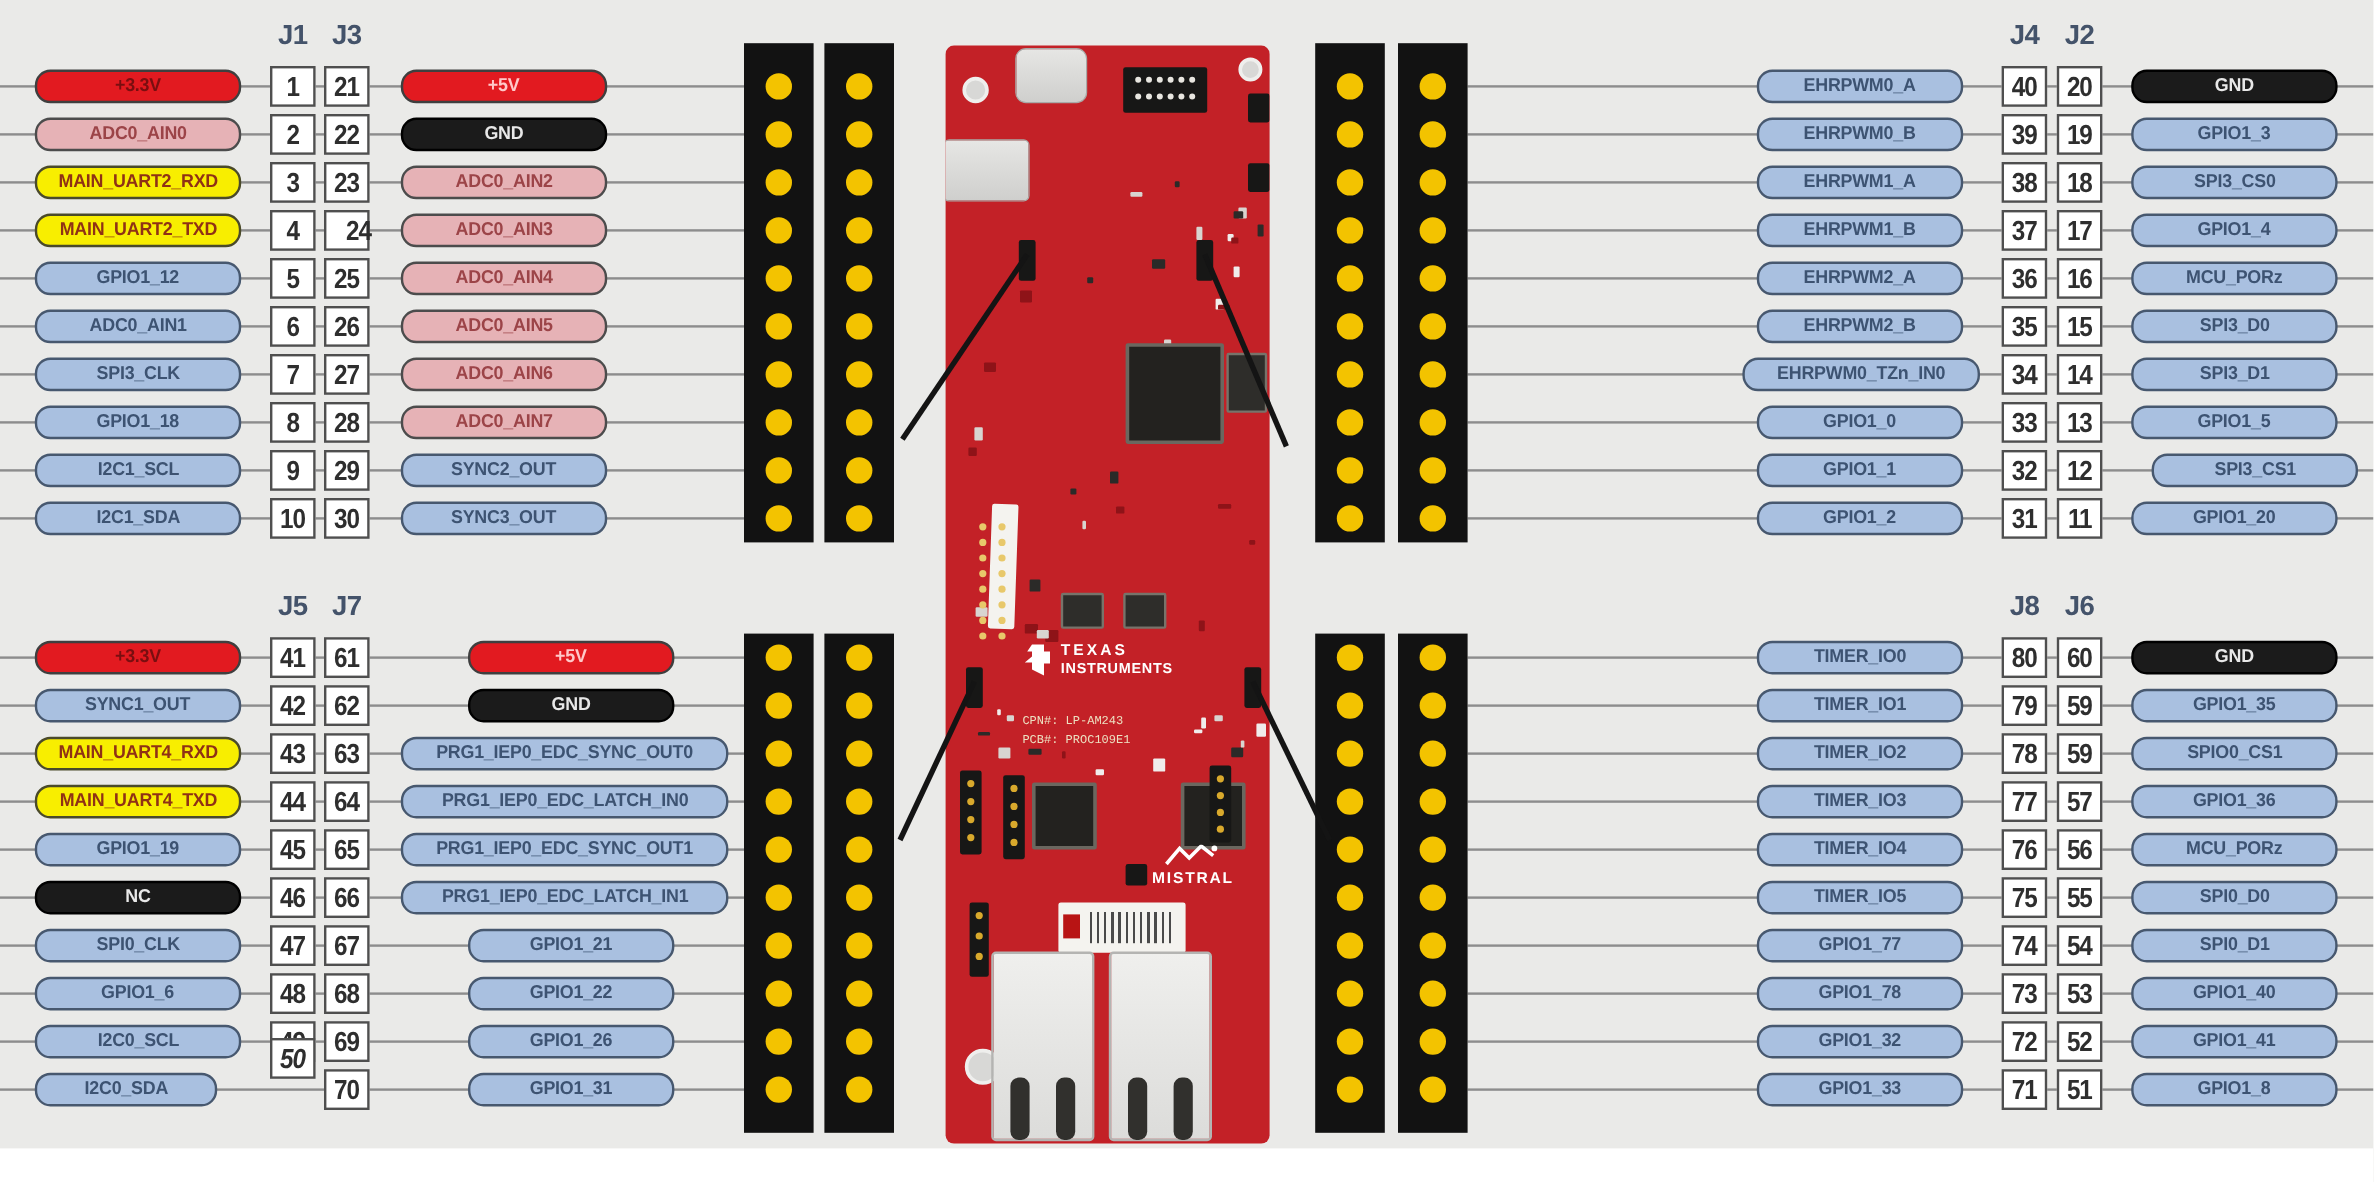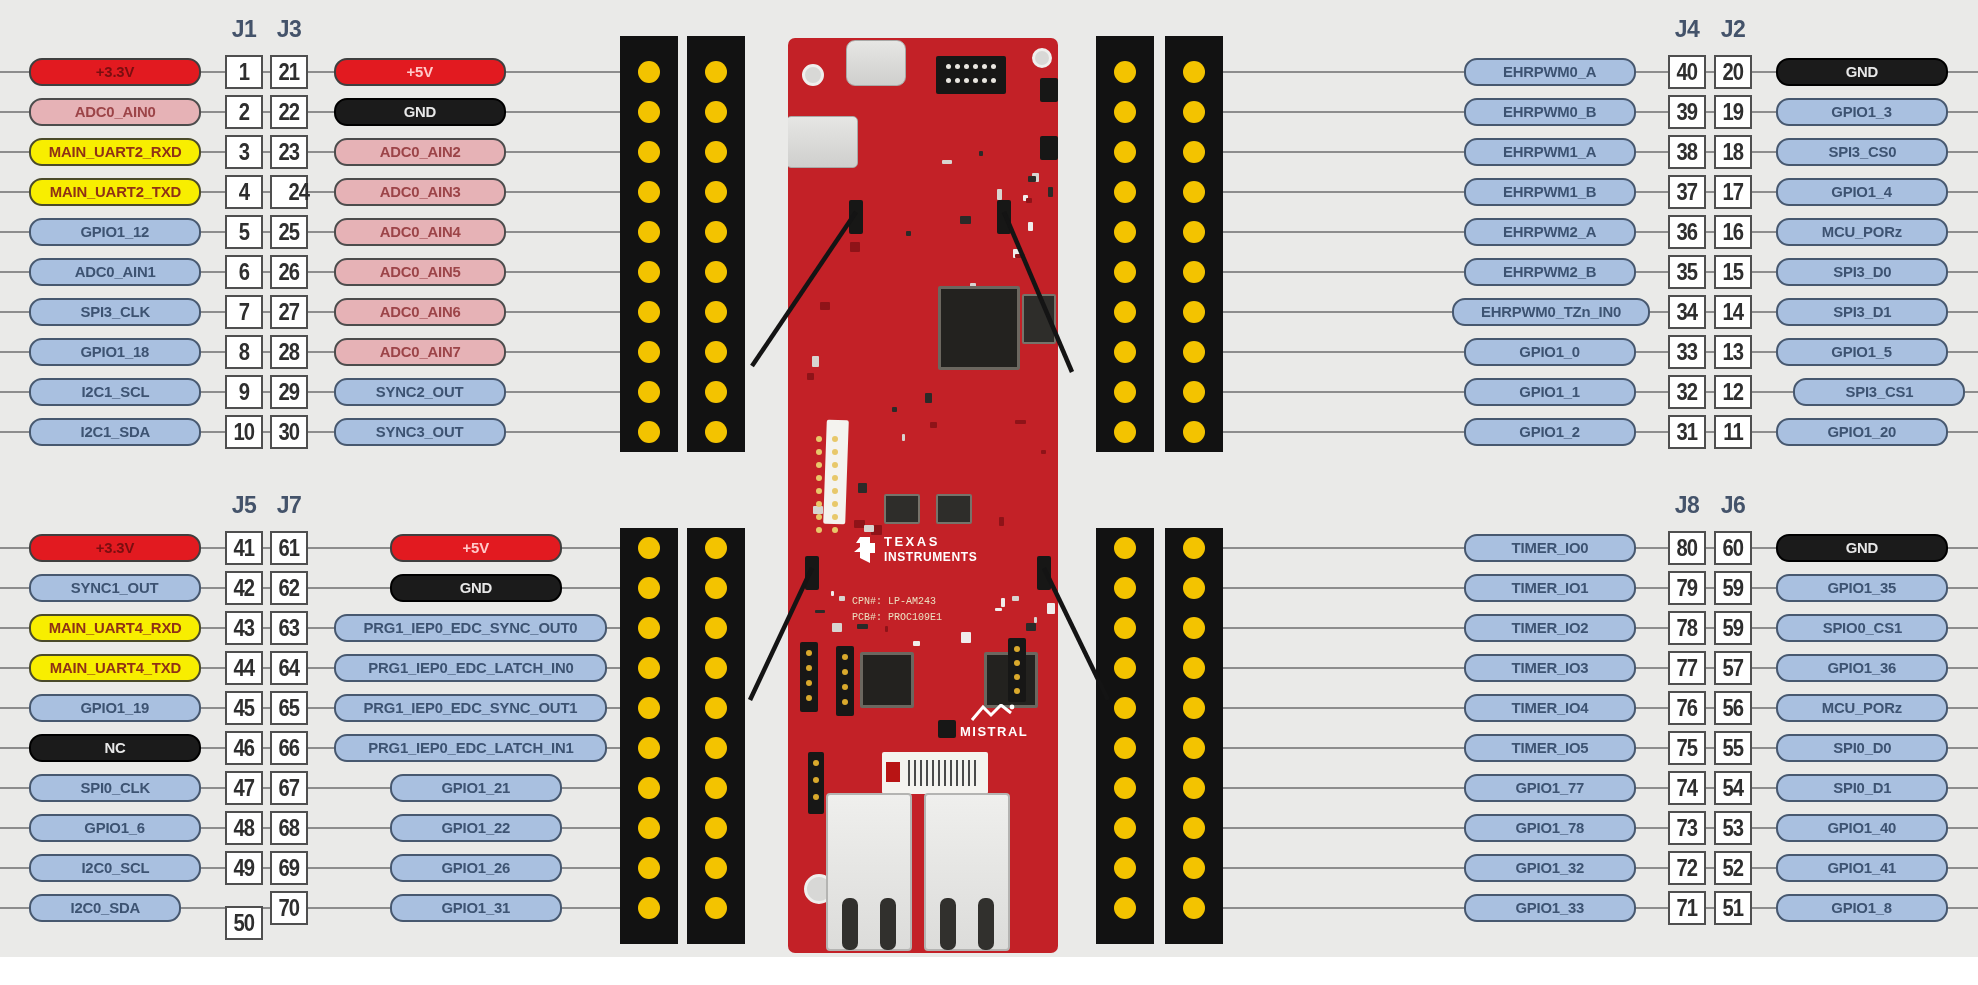--- a/index.html
+++ b/index.html
@@ -330,21 +330,21 @@
         <div class="nbox" style="left: 270px; top: 851px;">
           <span>69</span>
         </div>
         <div class="row-line" style="left: 0px; width: 620px; top: 907px;"></div>
         <div class="badge t-blue" style="left: 29px; width: 152px; top: 894px;">
           <span>I2C0_SDA</span>
         </div>
         <div class="badge t-blue" style="left: 390px; width: 172px; top: 894px;">
           <span>GPIO1_31</span>
         </div>
-        <div class="nbox" style="left: 225px; top: 906px;">
+        <div class="nbox" style="left: 225px; top: 865px; font-style: italic;">
           <span>50</span>
         </div>
         <div class="nbox" style="left: 270px; top: 891px;">
           <span>70</span>
         </div>
       </div>
       <div>
         <div class="hdr" style="left: 1687px; top: 29px;">J4</div>
         <div class="hdr" style="left: 1733px; top: 29px;">J2</div>
         <div class="row-line" style="left: 1223px; width: 755px; top: 71px;"></div>

